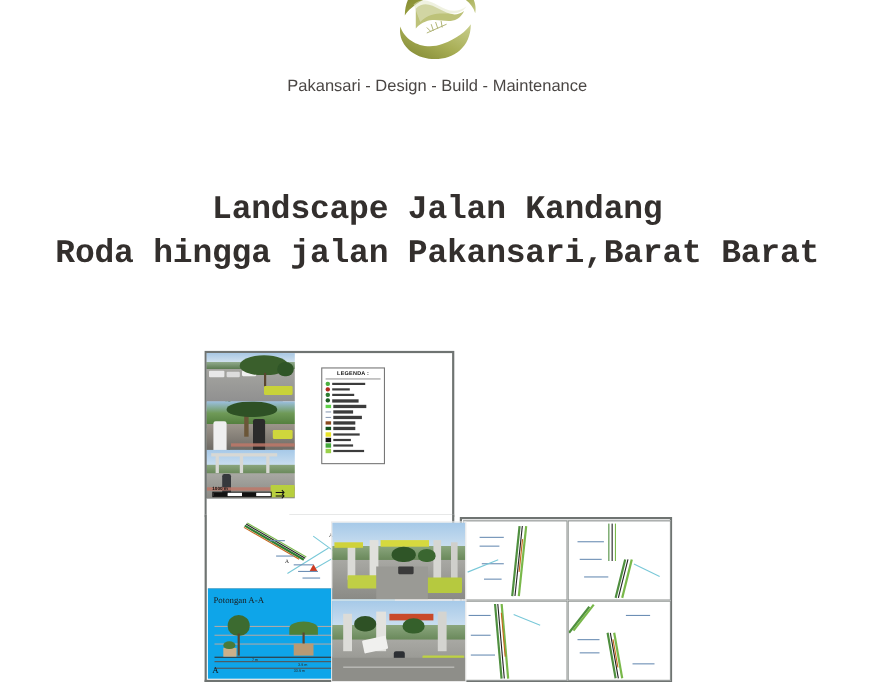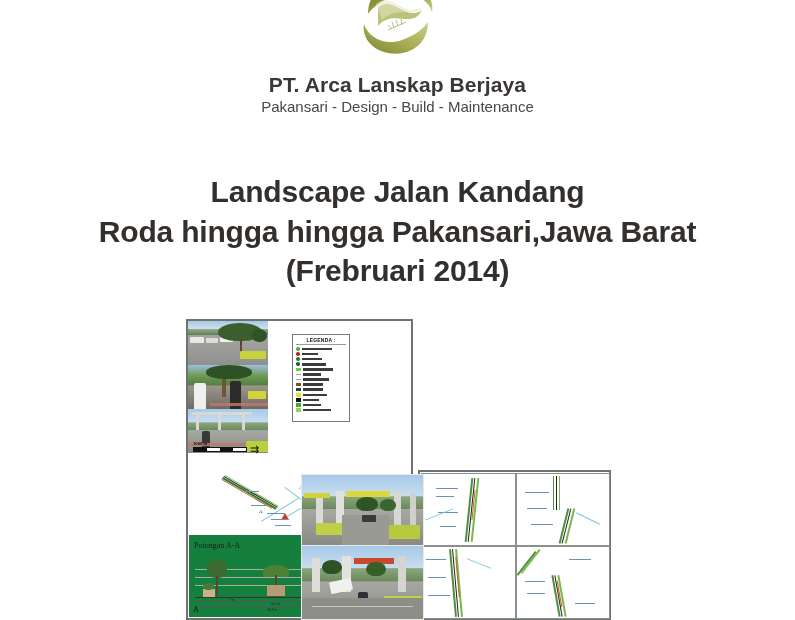--- a/index.html
+++ b/index.html
@@ -22,21 +22,21 @@
   }
   .tagline{font-size:15px;color:#4a4644;margin-top:2px;line-height:1.15;}
   .website{font-size:15px;font-weight:bold;color:#2e2b28;margin-top:2px;line-height:1.2;}
 
   
   .title{
     position:absolute;left:0;top:172px;width:795px;text-align:center;
     font-size:30px;font-weight:bold;color:#332f2d;line-height:1.32;
     letter-spacing:-0.2px;
   }
-  .title div{white-space:nowrap;}
+  .title div{white-space:nowrap;font-family:Liberation Mono, monospace;}
 
   
   .collage{position:absolute;left:186px;top:319px;width:425px;height:301px;}
 
   .board{position:absolute;background:#fff;box-sizing:border-box;}
   .board-top{left:0;top:0;width:227px;height:151px;border:2px solid #6f7472;}
   .board-bottom{left:0;top:149px;width:227px;height:152px;border:2px solid #6f7472;border-top:none;}
   .board-right{left:232px;top:151px;width:193px;height:150px;border:2px solid #6f7472;}
 
   .ph{position:absolute;overflow:hidden;background-size:cover;}
@@ -58,21 +58,21 @@
   .scalebar{position:absolute;left:5px;top:120px;width:54px;}
   .sb-label{font-size:4.2px;font-weight:bold;color:#111;}
   .sb-bar{display:flex;height:3px;border:.5px solid #111;margin-top:.5px;}
   .sb-bar i{flex:1;}
   .northarrow{position:absolute;left:62px;top:122px;font-size:11px;color:#111;
     font-family:"Liberation Serif",serif;}
 
   
   .bb-map{position:absolute;left:1px;top:1px;width:170px;height:66px;
     border-bottom:1px solid #6f7472;background:#fff;overflow:hidden;}
-  .bb-sec{position:absolute;left:1px;top:67px;width:170px;height:82px;background:#15803d;overflow:hidden;}
+  .bb-sec{position:absolute;left:1px;top:67px;width:170px;height:82px;background:#0ea5e9;overflow:hidden;}
   .sec-title{position:absolute;left:5px;top:6px;font-size:8px;color:#1a1a1a;
     font-family:"Liberation Serif",serif;}
   .amark{position:absolute;font-size:8px;color:#111;font-family:"Liberation Serif",serif;}
 
   
   .rgrid{position:absolute;left:1px;top:1px;width:189px;height:146px;display:grid;
     grid-template-columns:1fr 1fr;grid-template-rows:1fr 1fr;gap:0;}
   .rcell{border:1px solid #8b908e;box-sizing:border-box;background:#fff;overflow:hidden;position:relative;}
 
   
@@ -133,28 +133,26 @@
         <g stroke="#8a8f33" stroke-width="0.8" fill="none" opacity=".75">
           <path d="M40,62 L58,54"></path>
             <path d="M46,60 L44,54"></path>
             <path d="M50,58 L48,52"></path>
           <path d="M54,57 L53,51"></path>
             <path d="M44,61 L40,57"></path>
         </g>
       </svg>
     </div>
 
-    <div class="company">PT. Arca Lanskap Berjaya</div>
     <div class="tagline">Pakansari - Design - Build - Maintenance</div>
   </div>
 
   <div class="title">
     <div>Landscape Jalan Kandang</div>
-    <div>Roda hingga hingga Pakansari,Jawa Barat</div>
-    <div>(Frebruari 2014)</div>
+    <div>Roda hingga jalan Pakansari,Barat Barat</div>
   </div>
 
   <div class="collage">
 
     <div class="board board-top">
 
       <div class="tb-left">
         <div class="ph r-lot" style="left:0;top:0;width:69px;height:44px;">
           <div class="lane" style="top:22px;"></div>
             <div class="lane" style="top:30px;"></div>

